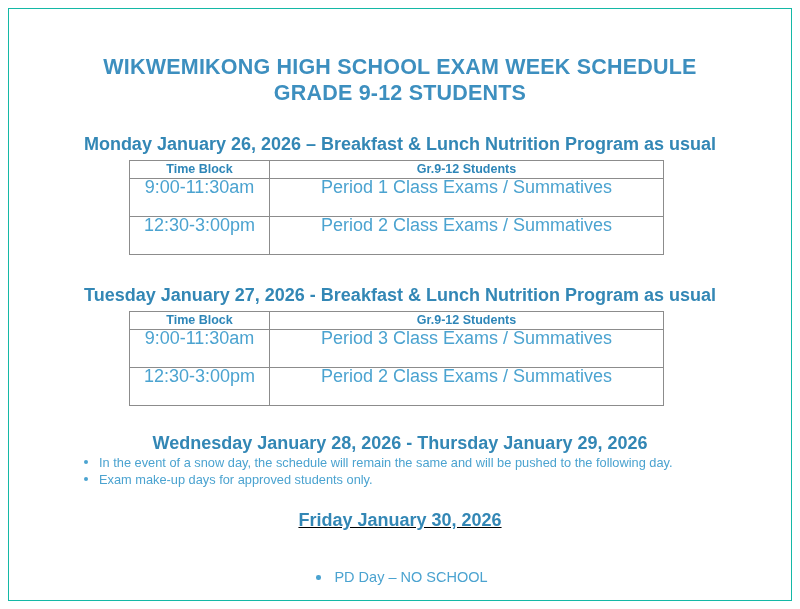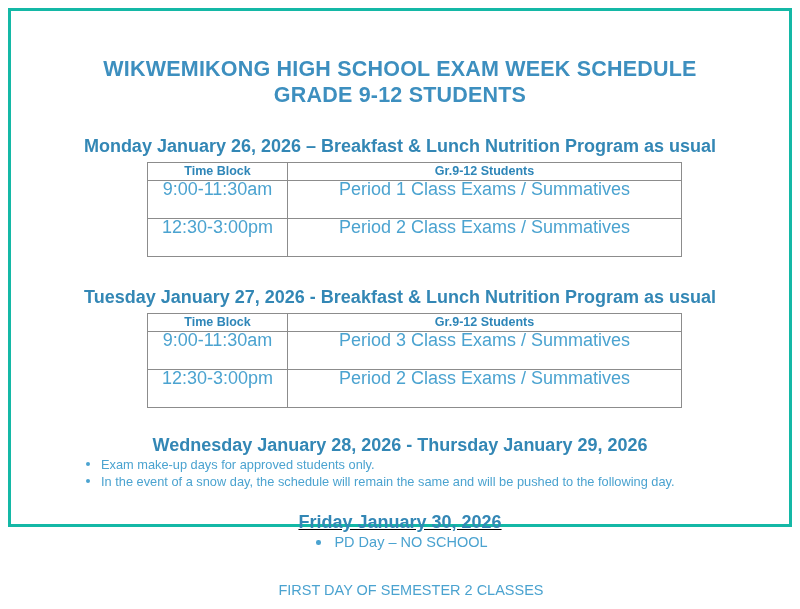--- a/index.html
+++ b/index.html
@@ -12,22 +12,22 @@
     height: 609px;
     overflow: hidden;
     font-family: "Liberation Sans", sans-serif;
   }
 
   .page-frame {
     position: absolute;
     left: 8px;
     top: 8px;
     width: 784px;
-    height: 519px;
-    border: 3px solid #14b8a6;
+    height: 593px;
+    border: 1px solid #14b8a6;
     box-sizing: border-box;
     background: #ffffff;
   }
 
   .page-inner {
     position: relative;
     width: 100%;
     height: 100%;
     box-sizing: border-box;
     padding: 0;
@@ -59,21 +59,20 @@
   .sect-mon { padding-top: 29px; }
   .sect-tue { padding-top: 31px; }
   .sect-wed { padding-top: 28px; }
   .sect-fri { padding-top: 23px; text-decoration: underline; }
   .sect-feb { padding-top: 27px; }
 
   
   .sched-table-wrap {
     padding-left: 120px;
     padding-top: 7px;
-    margin-left: 16px;
   }
   table.sched {
     border-collapse: collapse;
     width: 535px;
     table-layout: fixed;
   }
   table.sched col.c-time { width: 140px; }
   table.sched th, table.sched td {
     border: 1px solid #8c8c8c;
     text-align: center;
@@ -126,20 +125,21 @@
     list-style: none;
     text-align: center;
   }
   ul.bullets-centered li {
     color: #4ba3d0;
     font-size: 14.5px;
     line-height: 20px;
     display: inline-block;
     position: relative;
     padding-left: 22px;
+    margin-top: 37px;
   }
   ul.bullets-centered li .bullet-dot {
     position: absolute;
     left: 4px;
     top: 8px;
     width: 4.5px;
     height: 4.5px;
     background: #4ba3d0;
     border-radius: 50%;
   }
@@ -210,25 +210,25 @@
         </table>
       </div>
     </div>
 
     <div class="sect-wed">
       <div class="day-heading">Wednesday January 28, 2026 - Thursday January 29, 2026</div>
       <div class="bullets-wide">
         <ul class="bullets">
           <li>
             <span class="bullet-dot"></span>
-            <span>Exam make-up days for approved students only.</span>
+            <span>In the event of a snow day, the schedule will remain the same and will be pushed to the following day.</span>
           </li>
           <li>
             <span class="bullet-dot"></span>
-            <span>In the event of a snow day, the schedule will remain the same and will be pushed to the following day.</span>
+            <span>Exam make-up days for approved students only.</span>
           </li>
         </ul>
       </div>
     </div>
 
     <div class="sect-fri">
       <div class="day-heading">Friday January 30, 2026</div>
       <ul class="bullets-centered">
         <li>
           <span class="bullet-dot"></span>

